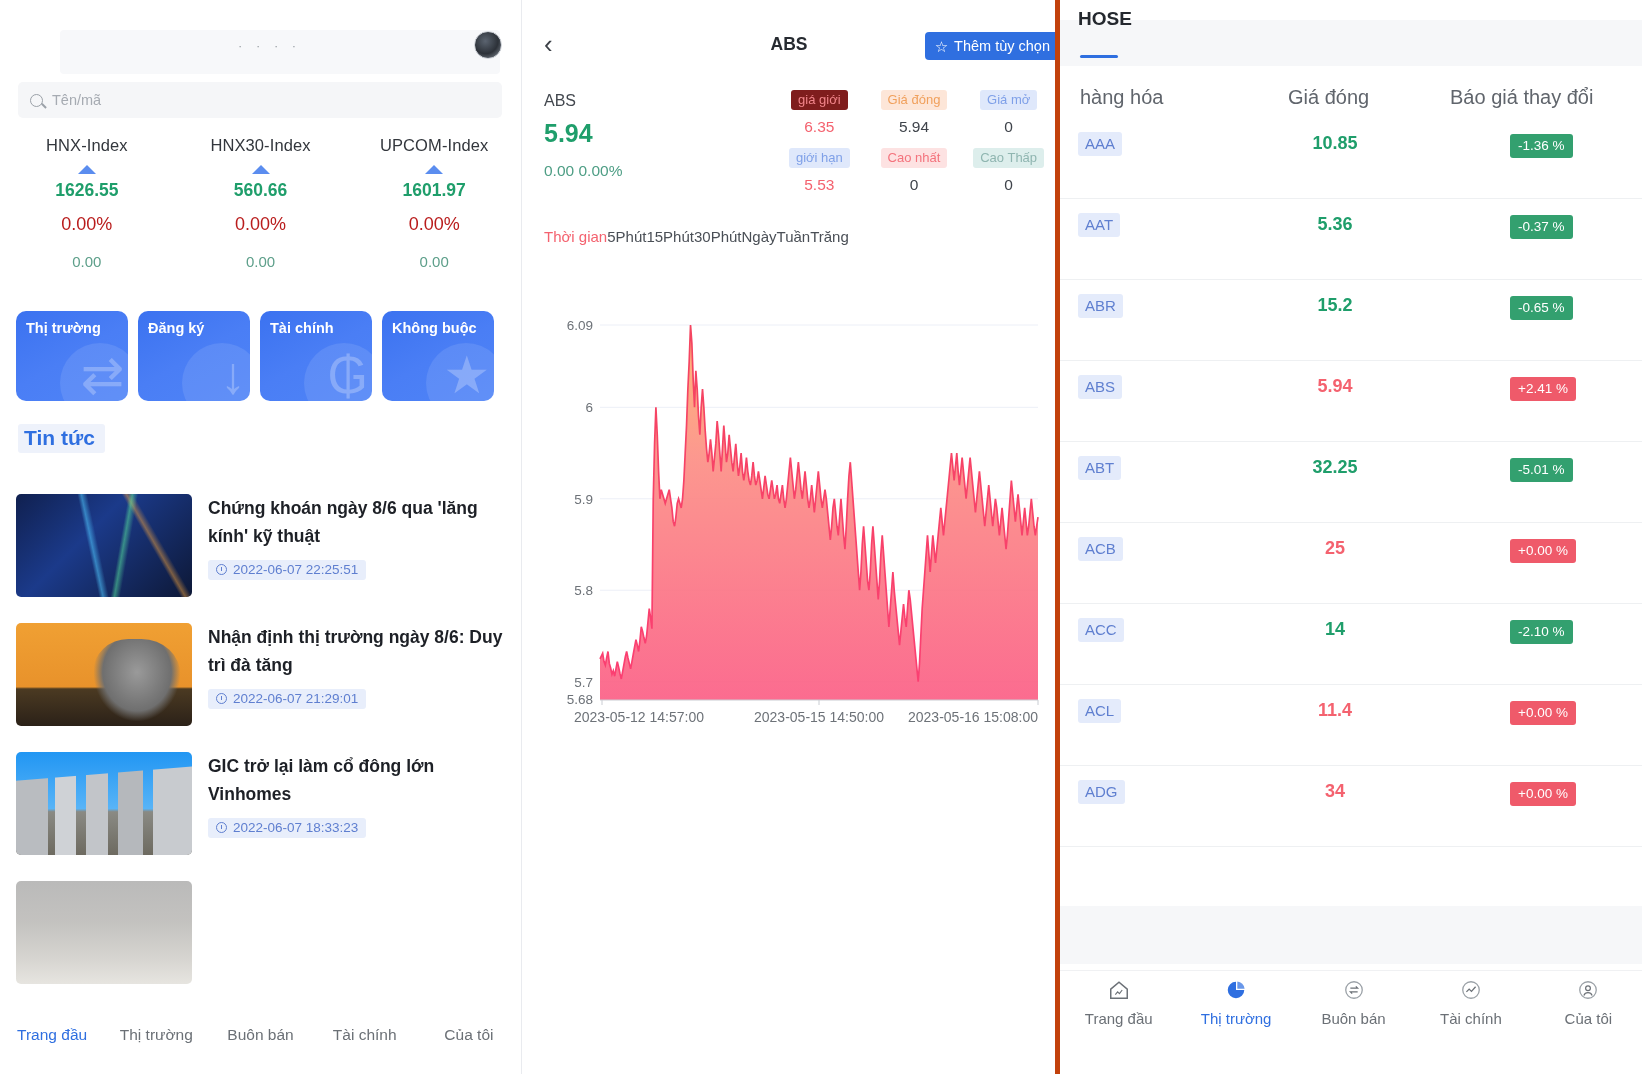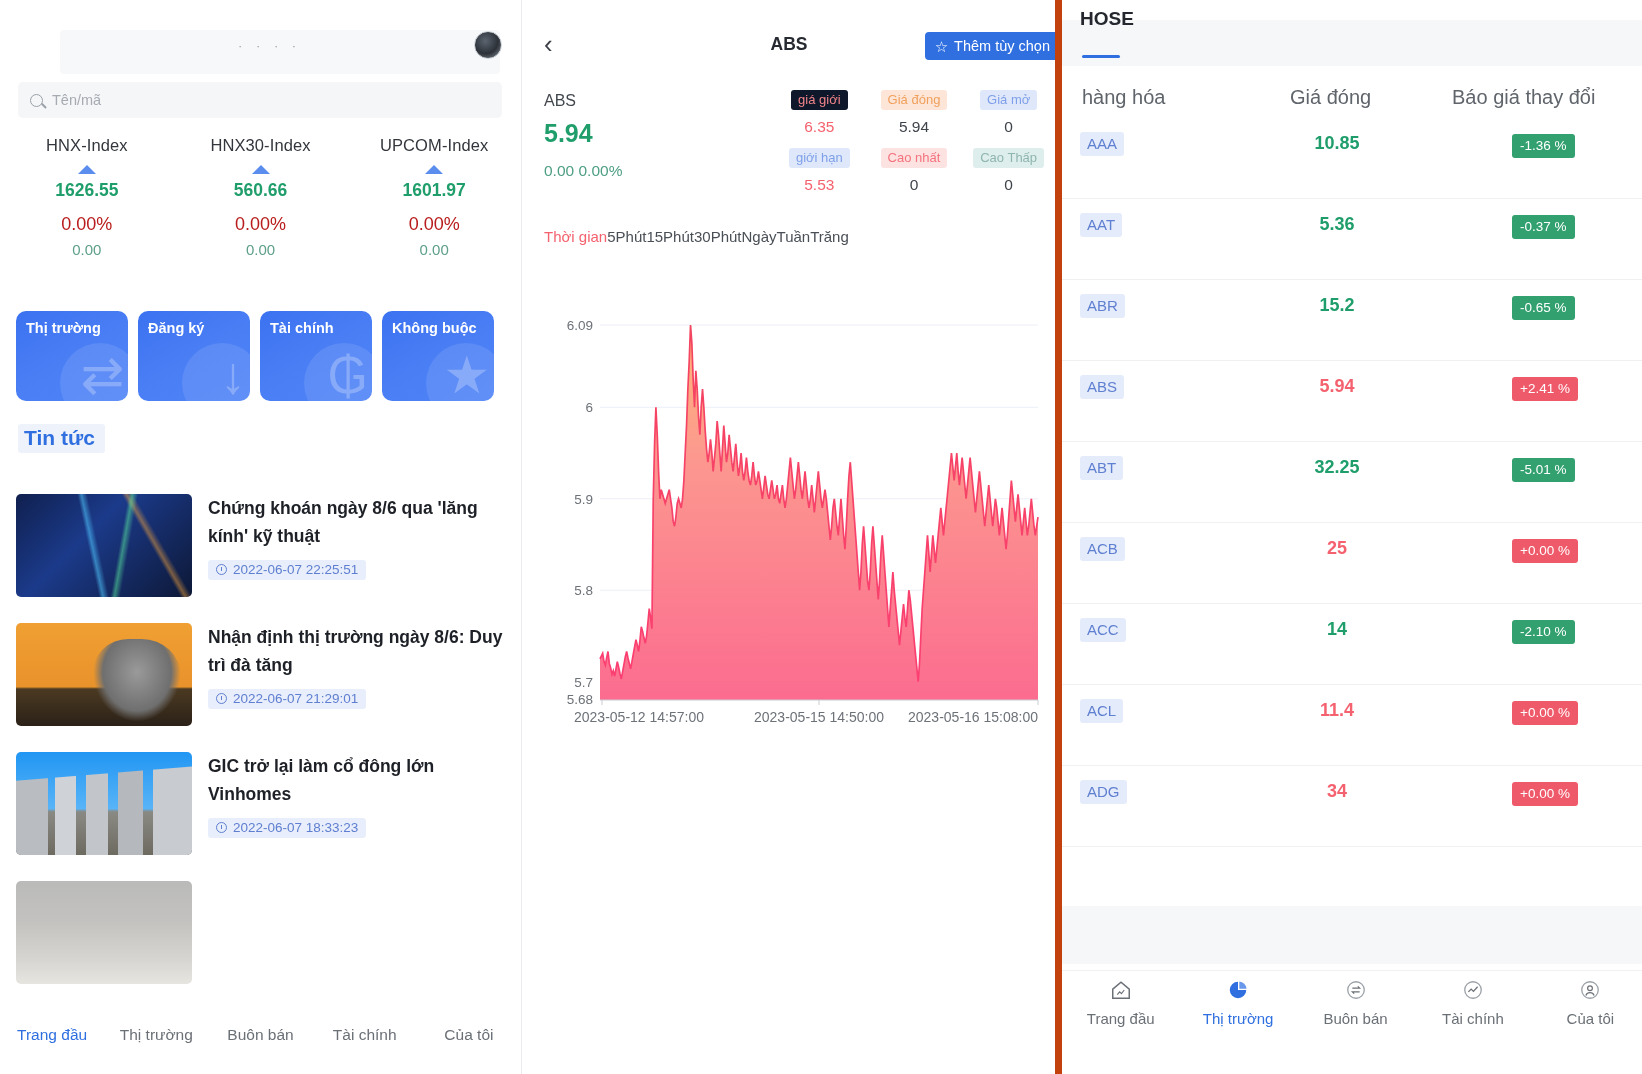--- a/index.html
+++ b/index.html
@@ -47,21 +47,21 @@
   .indices { position: absolute; left: 0; top: 136px; width: 521px; display: flex; }
   .idx { flex: 1; text-align: center; }
   .idx-name { font-size: 16.5px; color: #33373d; letter-spacing: .1px; }
   .idx-arrow {
     width: 0; height: 0; margin: 10px auto 6px;
     border-left: 9px solid transparent; border-right: 9px solid transparent;
     border-bottom: 9px solid #5b8def;
   }
   .idx-val { font-size: 17.5px; font-weight: bold; color: #1f9e6b; }
   .idx-pct { font-size: 18px; color: #b91c1c; margin-top: 13px; }
-  .idx-chg { font-size: 15px; color: #5d9f8a; margin-top: 6px; }
+  .idx-chg { font-size: 15px; color: #5d9f8a; margin-top: 18px; }
 
   .tiles { position: absolute; left: 16px; top: 311px; display: flex; gap: 10px; }
   .tile {
     width: 112px; height: 90px; border-radius: 10px; position: relative;
     background: linear-gradient(150deg, #3b72f0 0%, #4a7ef5 50%, #4f84f7 100%);
     overflow: hidden; color: #fff;
   }
   .tile-label {
     position: absolute; left: 10px; top: 9px; font-size: 14.5px; font-weight: 600;
     z-index: 2; white-space: nowrap;
@@ -167,40 +167,40 @@
 
   .m-stats {
     position: absolute; left: 250px; top: 90px; width: 284px;
     display: grid; grid-template-columns: repeat(3, 1fr); row-gap: 6px;
   }
   .st-cell { text-align: center; }
   .st-tag {
     display: inline-block; font-size: 13px; padding: 2px 7px 3px; border-radius: 3px;
     white-space: nowrap;
   }
-  .tag-pink { background: #0f172a; color: #f2858b; }
+  .tag-pink { background: #7f1d1d; color: #f2858b; }
   .tag-orange { background: #fde6d8; color: #f0a05c; }
   .tag-blue { background: #dfe8fb; color: #7fa0e8; }
   .tag-red { background: #fde2e2; color: #f4737d; }
   .tag-teal { background: #ddeeec; color: #8fb5b0; }
   .st-val { font-size: 15.5px; color: #3f444b; margin-top: 8px; margin-bottom: 6px; }
   .st-val.red { color: #f4626f; }
 
   .m-tf {
     position: absolute; left: 22px; top: 228px; display: flex; 
     font-size: 15px; color: #4a4f56;
   }
   .m-tf .active { color: #f4626f; }
 
   .m-chart { position: absolute; left: 18px; top: 300px; width: 500px; height: 435px; }
 
   
   .panel-right {
     width: 587px; height: 1074px; position: relative; background: #fff;
-    border-left: 7px solid #c2410c; overflow: hidden;
+    border-left: 5px solid #c2410c; overflow: hidden;
   }
   .r-tabbar {
     position: absolute; left: 0; top: 20px; width: 587px; height: 46px;
     background: #f6f7f9;
   }
   .r-tab {
     position: absolute; left: 18px; top: 8px; font-size: 19px; font-weight: bold;
     color: #24282e;
   }
   .r-tab-underline {

